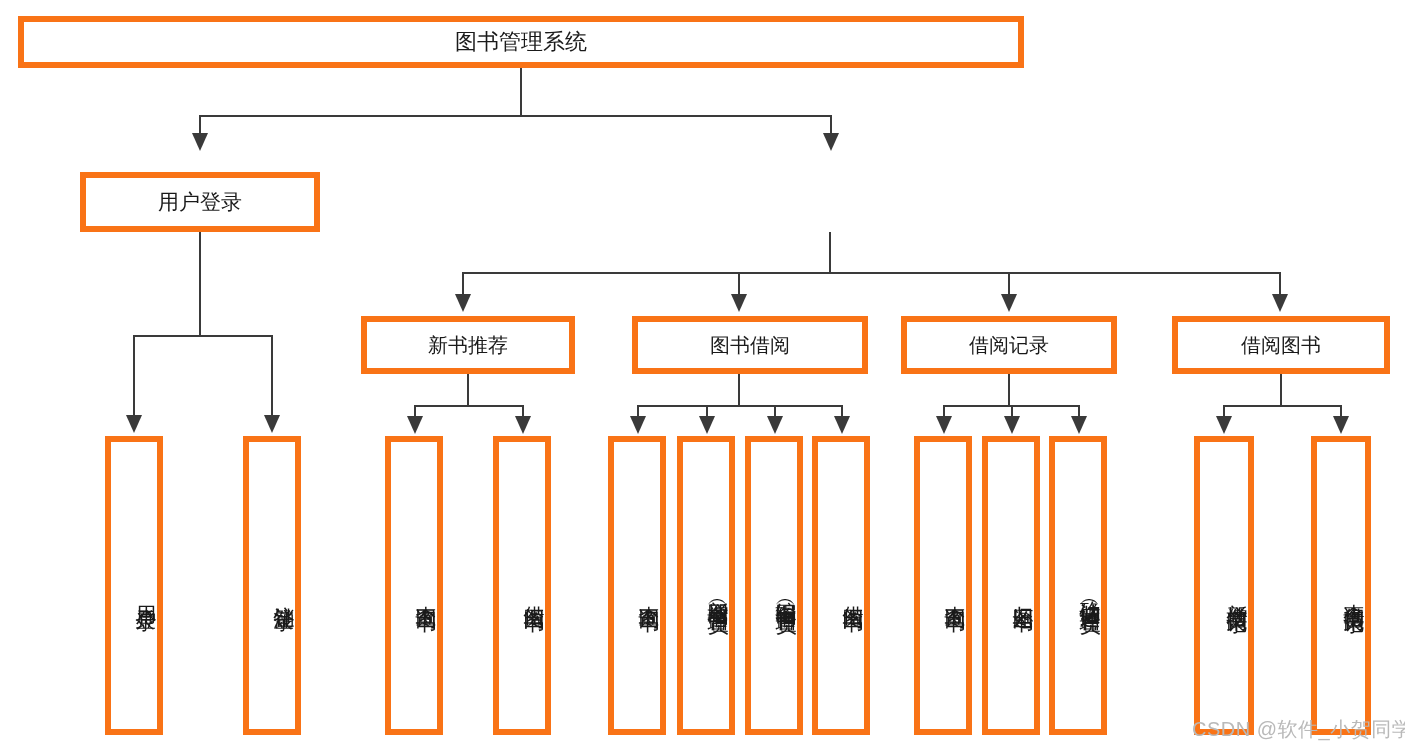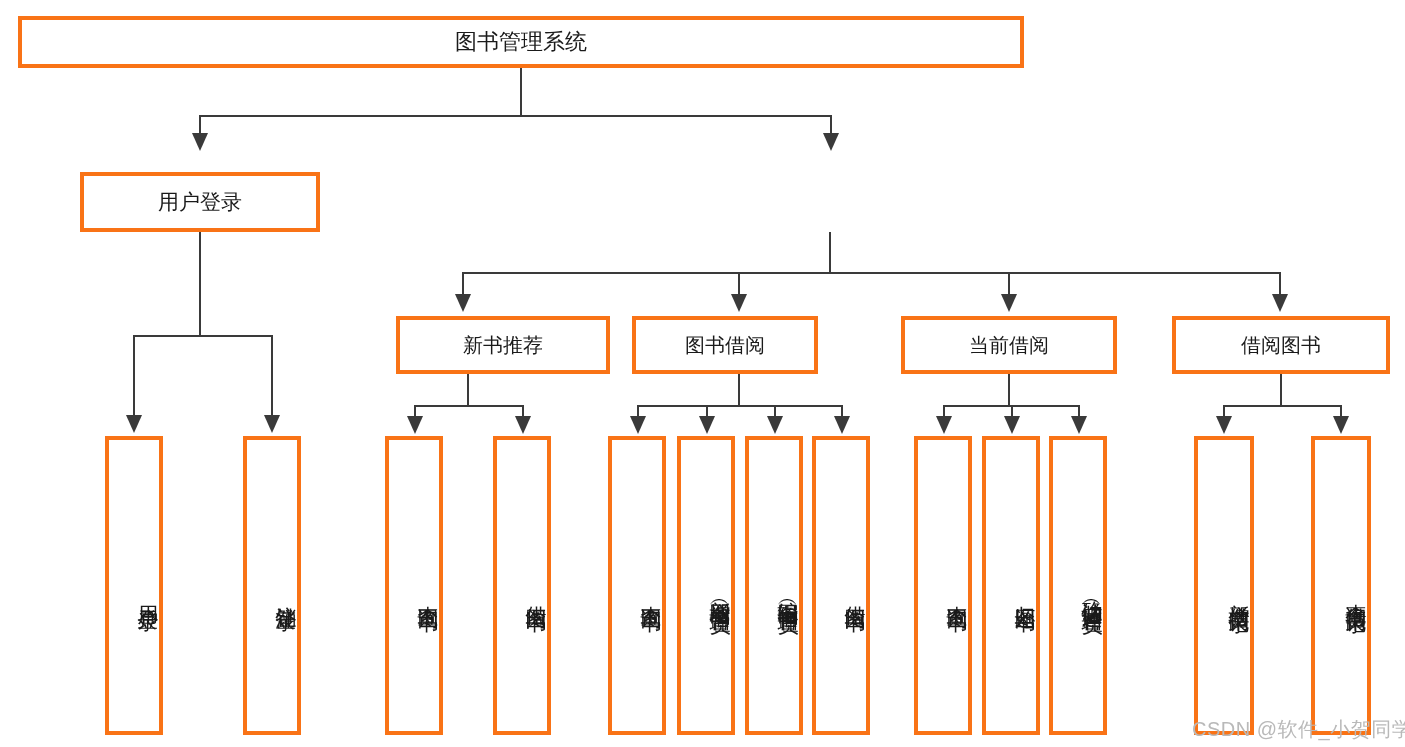--- a/index.html
+++ b/index.html
@@ -13,21 +13,21 @@
   #canvas {
     position: relative;
     width: 1405px;
     height: 747px;
     background: #ffffff;
     overflow: hidden;
   }
   .node {
     position: absolute;
     box-sizing: border-box;
-    border: 4px solid #f97316;
+    border: 6px solid #f97316;
     background: #ffffff;
     display: flex;
     align-items: center;
     justify-content: center;
     color: #1a1a1a;
     text-align: center;
   }
   .node.root {
     font-size: 22px;
   }
@@ -110,28 +110,28 @@
   <div class="hline" style="left:462px; top:272px; width:819px;"></div>
   <div class="vline" style="left:462px; top:272px; height:24px;"></div>
   <div class="arrow" style="left:455px; top:294px;"></div>
   <div class="vline" style="left:738px; top:272px; height:24px;"></div>
   <div class="arrow" style="left:731px; top:294px;"></div>
   <div class="vline" style="left:1008px; top:272px; height:24px;"></div>
   <div class="arrow" style="left:1001px; top:294px;"></div>
   <div class="vline" style="left:1279px; top:272px; height:24px;"></div>
   <div class="arrow" style="left:1272px; top:294px;"></div>
 
-  <div class="node lvl2" style="left:361px; top:316px; width:214px; height:58px;margin-left:35px;">
+  <div class="node lvl2" style="left:361px; top:316px; width:214px; height:58px;">
     <span>新书推荐</span>
   </div>
-  <div class="node lvl2" style="left:632px; top:316px; width:186px; height:58px;">
+  <div class="node lvl2" style="left:632px; top:316px; width:236px; height:58px;">
     <span>图书借阅</span>
   </div>
   <div class="node lvl2" style="left:901px; top:316px; width:216px; height:58px;">
-    <span>当前借阅</span>
+    <span>借阅记录</span>
   </div>
   <div class="node lvl2" style="left:1172px; top:316px; width:218px; height:58px;">
     <span>借阅图书</span>
   </div>
 
   <div class="vline" style="left:467px; top:374px; height:31px;"></div>
   <div class="hline" style="left:414px; top:405px; width:110px;"></div>
   <div class="vline" style="left:414px; top:405px; height:13px;"></div>
   <div class="arrow" style="left:407px; top:416px;"></div>
   <div class="vline" style="left:522px; top:405px; height:13px;"></div>

